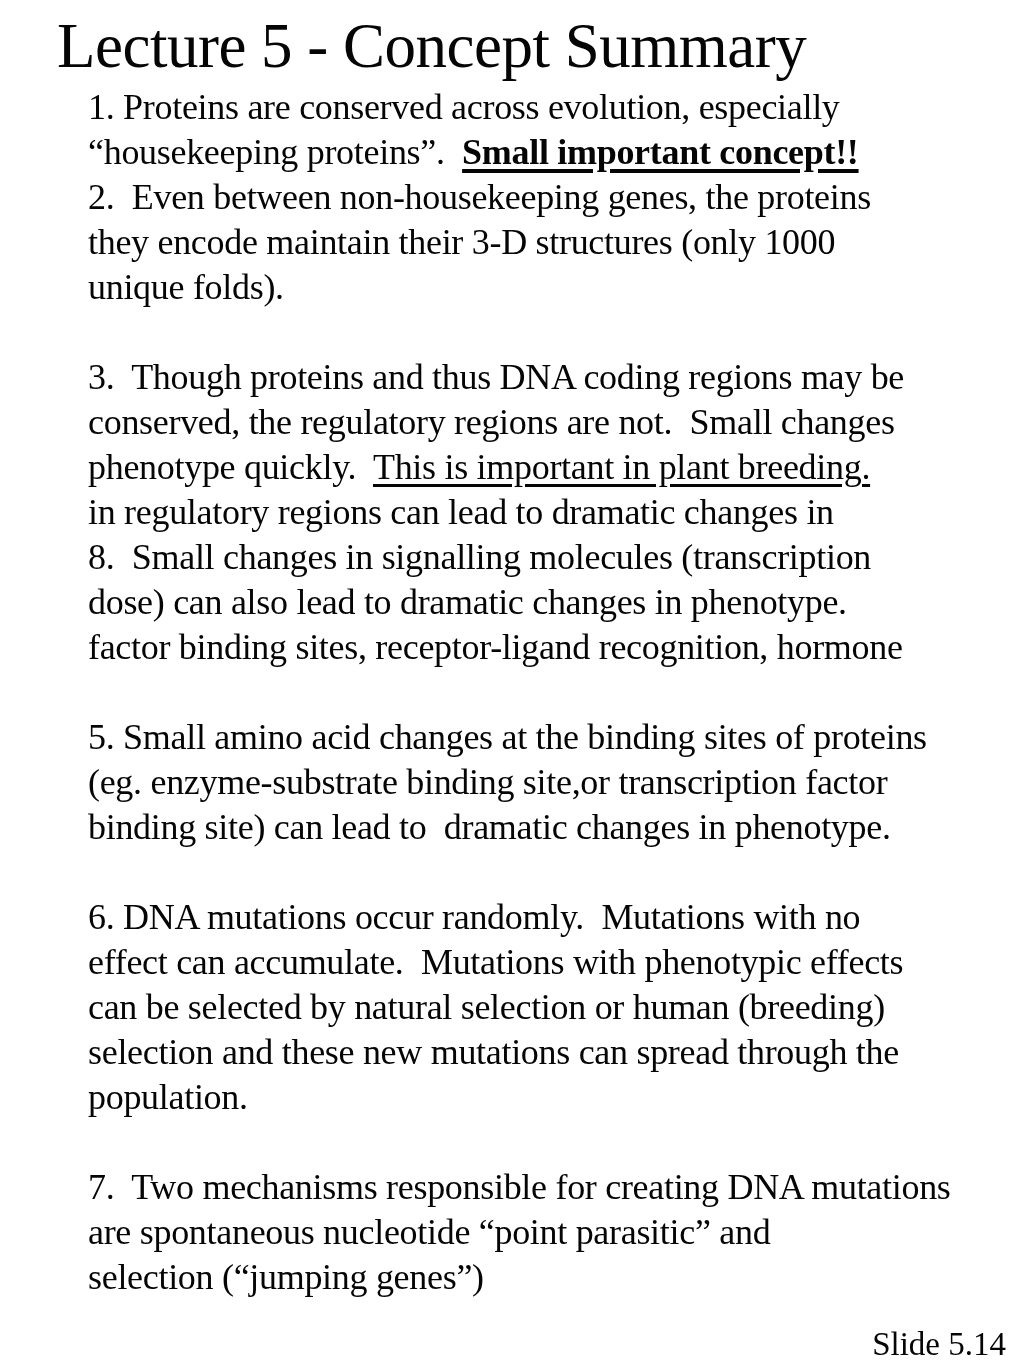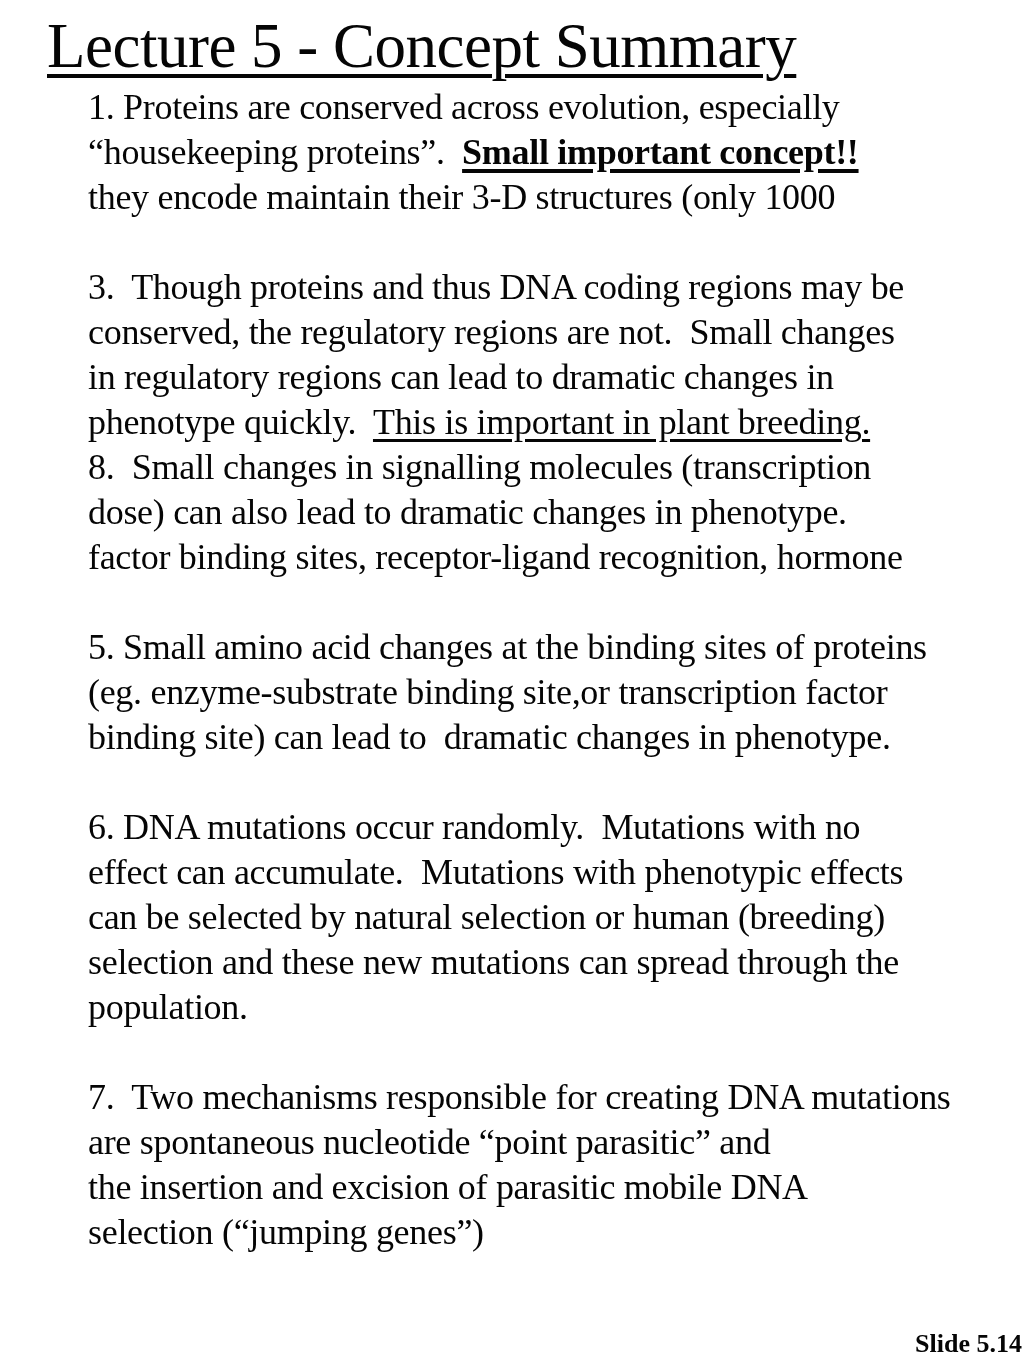--- a/index.html
+++ b/index.html
@@ -24,23 +24,23 @@
     margin: 0;
     padding-top: 12px;
     font-size: 63px;
     font-weight: normal;
     line-height: 68px;
     letter-spacing: -0.5px;
     white-space: pre;
     display: block;
   }
   .title span {
-    text-decoration: underline;
     text-decoration-thickness: 4px;
     text-underline-offset: 7px;
+    margin-left: 10px;
   }
   .body-lines {
     margin-top: 5px;
     margin-left: 41px;
   }
   .line {
     height: 45px;
     line-height: 45px;
     font-size: 36px;
     letter-spacing: -0.3px;
@@ -53,57 +53,57 @@
     text-decoration-thickness: 4px;
     text-underline-offset: 5px;
   }
   .seg-underline {
     text-decoration: underline;
     text-decoration-thickness: 3px;
     text-underline-offset: 5px;
   }
   .slide-number {
     position: absolute;
-    right: 2px;
+    right: 18px;
     bottom: 7px;
-    font-size: 26px;
+    font-size: 33px;
     line-height: 28px;
     white-space: pre;
-    font-weight: bold;
   }
 </style>
 </head>
 <body>
 
 <div class="slide">
   <div class="slide-inner">
     <h1 class="title"><span>Lecture 5 - Concept Summary</span></h1>
     <div class="body-lines" id="body-lines">
         <div class="line"><span class="seg-normal">1. Proteins are conserved across evolution, especially</span></div>
         <div class="line"><span class="seg-normal">“housekeeping proteins”.  </span><span class="seg-bold-underline">Small important concept!!</span></div>
+        <div class="line"><span class="seg-normal">2.  Even between non-housekeeping genes, the proteins</span></div>
         <div class="line"><span class="seg-normal">they encode maintain their 3-D structures (only 1000</span></div>
+        <div class="line"><span class="seg-normal">unique folds).</span></div>
         <div class="line"></div>
         <div class="line"><span class="seg-normal">3.  Though proteins and thus DNA coding regions may be</span></div>
         <div class="line"><span class="seg-normal">conserved, the regulatory regions are not.  Small changes</span></div>
+        <div class="line"><span class="seg-normal">phenotype quickly.  </span><span class="seg-underline">This is important in plant breeding.</span></div>
         <div class="line"><span class="seg-normal">in regulatory regions can lead to dramatic changes in</span></div>
-        <div class="line"><span class="seg-normal">phenotype quickly.  </span><span class="seg-underline">This is important in plant breeding.</span></div>
         <div class="line"><span class="seg-normal">8.  Small changes in signalling molecules (transcription</span></div>
         <div class="line"><span class="seg-normal">dose) can also lead to dramatic changes in phenotype.</span></div>
         <div class="line"><span class="seg-normal">factor binding sites, receptor-ligand recognition, hormone</span></div>
         <div class="line"></div>
         <div class="line"><span class="seg-normal">5. Small amino acid changes at the binding sites of proteins</span></div>
         <div class="line"><span class="seg-normal">(eg. enzyme-substrate binding site,or transcription factor</span></div>
         <div class="line"><span class="seg-normal">binding site) can lead to  dramatic changes in phenotype.</span></div>
         <div class="line"></div>
         <div class="line"><span class="seg-normal">6. DNA mutations occur randomly.  Mutations with no</span></div>
         <div class="line"><span class="seg-normal">effect can accumulate.  Mutations with phenotypic effects</span></div>
         <div class="line"><span class="seg-normal">can be selected by natural selection or human (breeding)</span></div>
         <div class="line"><span class="seg-normal">selection and these new mutations can spread through the</span></div>
         <div class="line"><span class="seg-normal">population.</span></div>
         <div class="line"></div>
         <div class="line"><span class="seg-normal">7.  Two mechanisms responsible for creating DNA mutations</span></div>
         <div class="line"><span class="seg-normal">are spontaneous nucleotide “point parasitic” and</span></div>
-        <div class="line"><span class="seg-normal">the insertion and excision of parasitic mobile DNA</span></div>
         <div class="line"><span class="seg-normal">selection (“jumping genes”)</span></div>
       </div>
   </div>
   <div class="slide-number">Slide 5.14</div>
 </div>
 
 </body></html>

